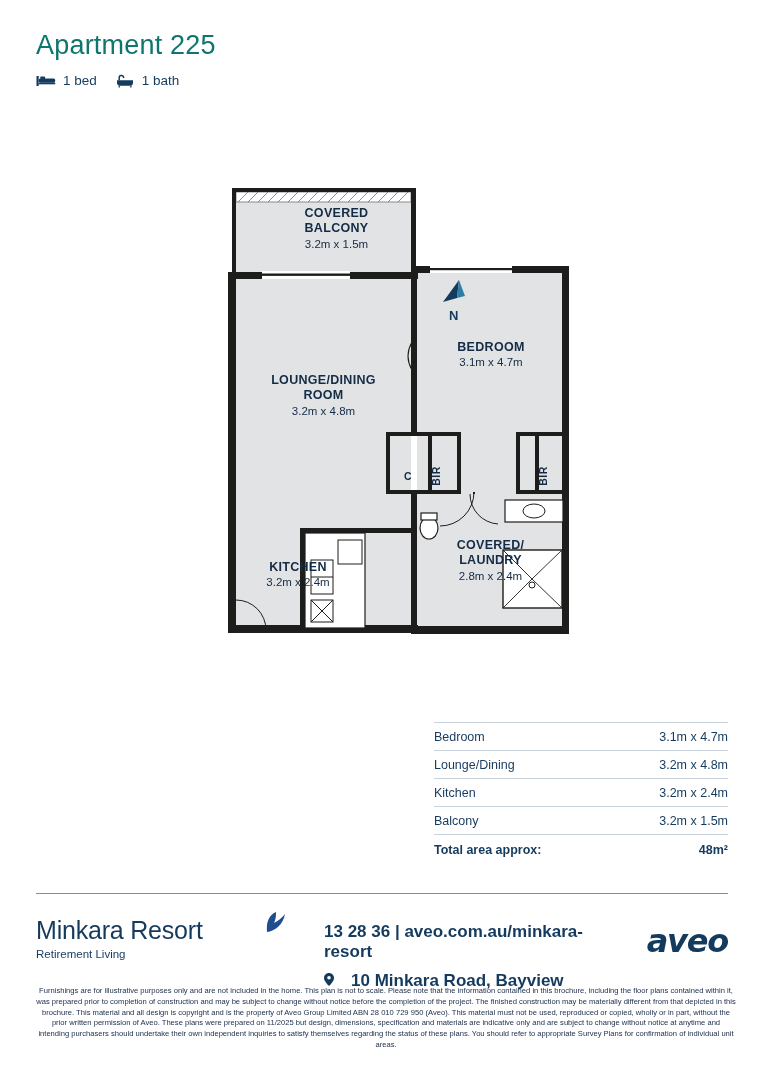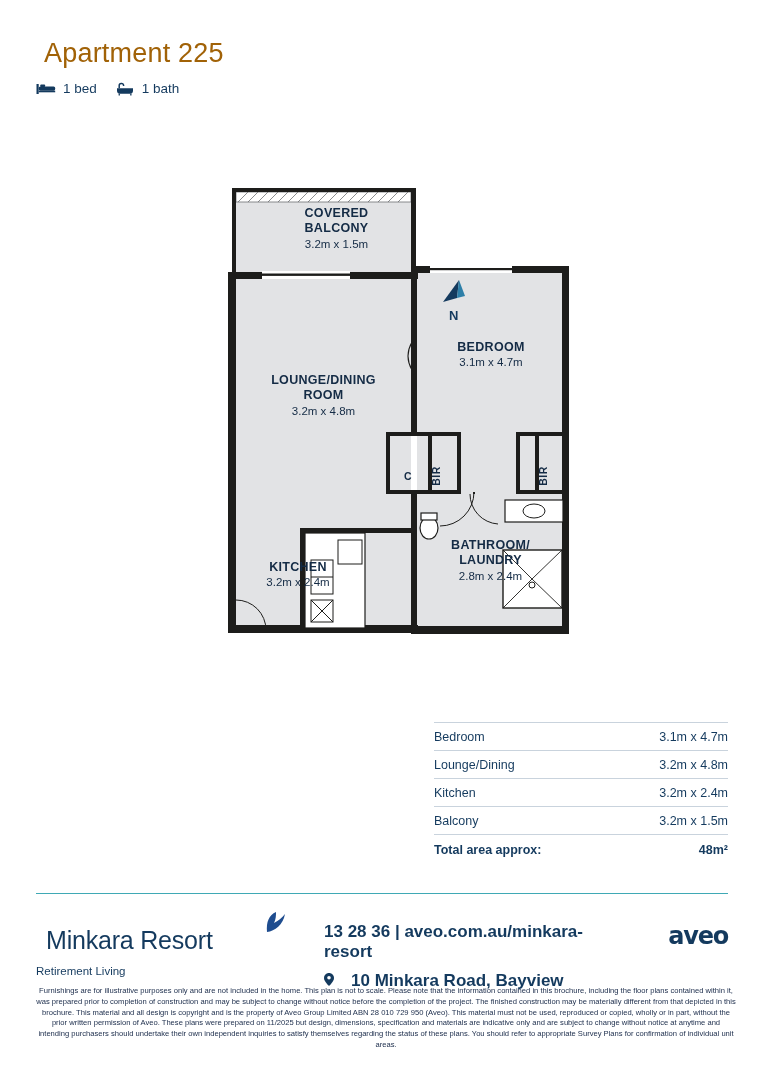--- a/index.html
+++ b/index.html
@@ -17,23 +17,23 @@
   
   .header {
     position: absolute;
     left: 36px;
     top: 30px;
     width: 700px;
   }
   .apt-title {
     font-size: 27px;
     font-weight: 400;
-    color: #a16207;
+    color: #0f766e;
     letter-spacing: 0.2px;
-    margin: 8px;
+    margin: 0;
   }
   .specs {
     display: flex;
     align-items: center;
     gap: 18px;
     margin-top: 12px;
   }
   .spec {
     display: flex;
     align-items: center;
@@ -146,21 +146,21 @@
   }
   .brand-leaf {
     position: absolute;
     left: 227px;
     top: -6px;
   }
   .brand-name {
     font-size: 25px;
     font-weight: 400;
     color: #143a5e;
-    margin: 10px;
+    margin: 0;
     letter-spacing: -0.2px;
   }
   .brand-sub {
     font-size: 11.5px;
     color: #143a5e;
     margin-top: 3px;
   }
   .contact {
     position: absolute;
     left: 288px;
@@ -174,25 +174,26 @@
     margin-top: 9px;
     font-weight: 700;
     display: flex;
     align-items: center;
     gap: 17px;
   }
   .aveo-logo {
     position: absolute;
     right: 0;
     top: 14px;
-    font-size: 24px;
+    font-size: 32px;
     font-weight: 700;
     color: #143a5e;
     letter-spacing: -1.2px;
     font-family: "DejaVu Sans", sans-serif;
+    font-style: italic;
   }
 
   .disclaimer {
     position: absolute;
     left: 36px;
     top: 986px;
     width: 700px;
     font-size: 7.6px;
     line-height: 1.42;
     color: #1a2b4a;
@@ -378,21 +379,21 @@
     <div class="nm">ROOM</div>
     <div class="dim">3.2m x 4.8m</div>
   </div>
 
   <div class="rlabel" style="left:233px; top:430px; width:130px;">
     <div class="nm">KITCHEN</div>
     <div class="dim">3.2m x 2.4m</div>
   </div>
 
   <div class="rlabel" style="left:408px; top:408px; width:165px;">
-    <div class="nm">BATHROOM/</div>
+    <div class="nm">COVERED/</div>
     <div class="nm">LAUNDRY</div>
     <div class="dim">2.8m x 2.4m</div>
   </div>
 
   <div class="clabel" style="left:404px; top:340px;">C</div>
   <div class="vlabel" style="left:426px; top:340px;">BIR</div>
   <div class="vlabel" style="left:533px; top:340px;">BIR</div>
 </div>
 
 <div class="areatable">

